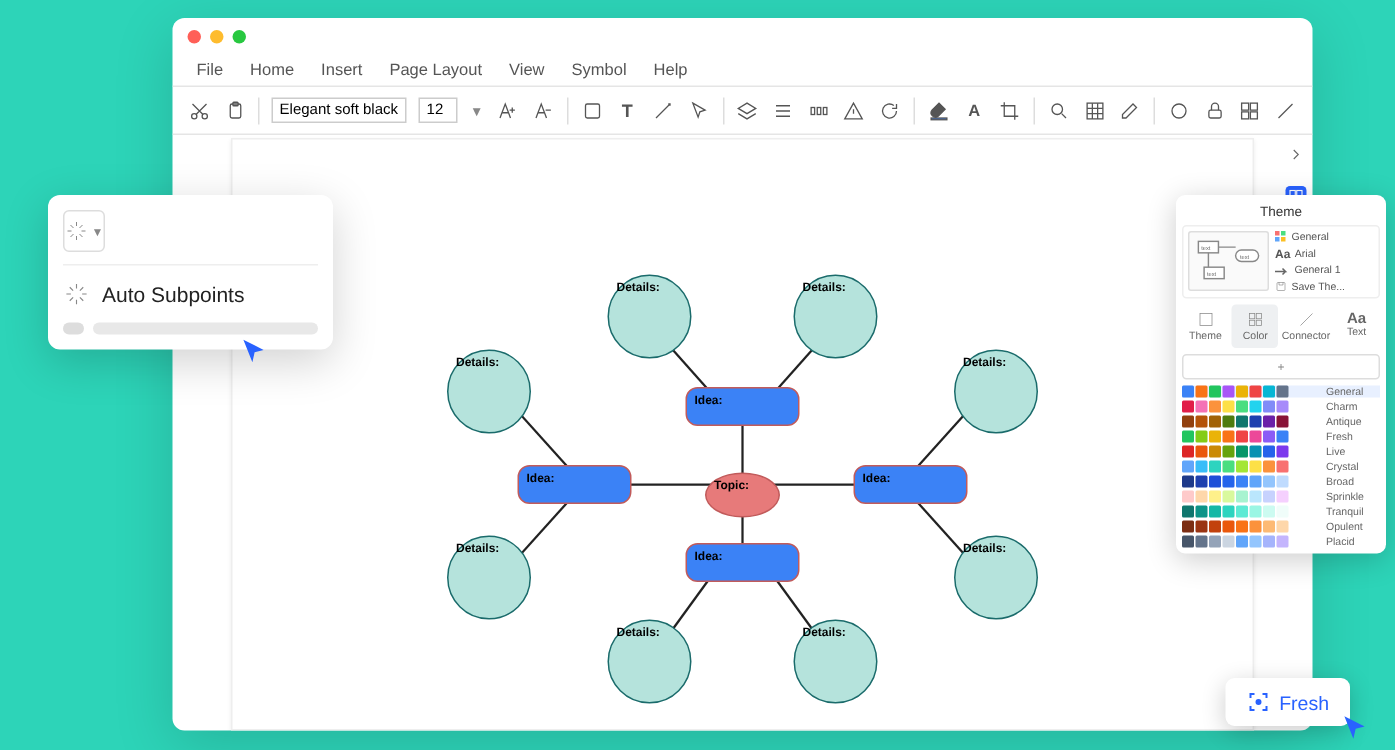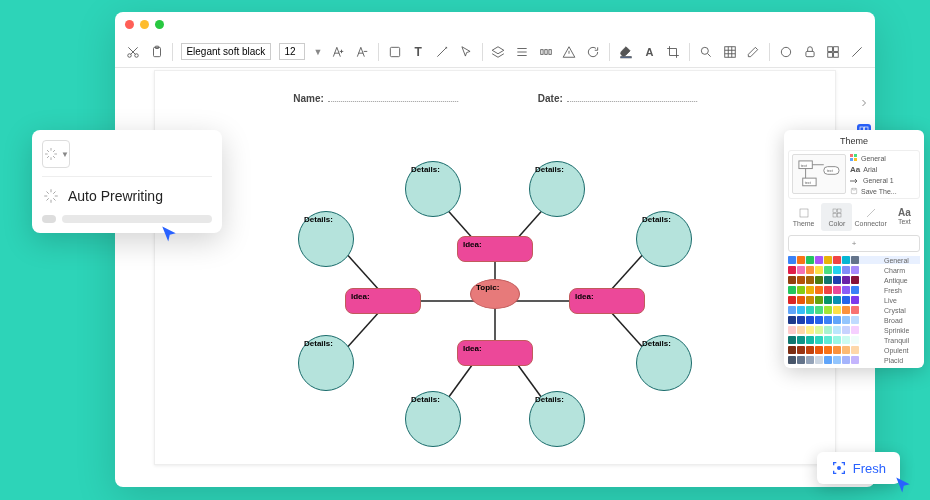--- a/index.html
+++ b/index.html
@@ -17,21 +17,21 @@
 .size-sel{border:1px solid #ccc;font-size:10px;padding:2px 4px;width:26px;background:#fff}
 .sep{width:1px;height:18px;background:#ddd}
 .canvas{position:relative;width:682px;height:395px;margin:2px auto;background:#fff;border:1px solid #eee;box-shadow:0 1px 3px rgba(0,0,0,.08)}
 .field-row{position:absolute;top:22px;left:50%;transform:translateX(-50%);display:flex;gap:80px;font-size:10px;color:#444}
 .field-row span{display:flex;gap:4px;align-items:baseline}
 .field-row i{font-style:normal;border-bottom:1px dotted #999;width:130px;display:inline-block}
 .doc-title{position:absolute;top:44px;left:0;right:0;text-align:center;font-weight:700;font-size:13px}
 .diagram{position:absolute;top:70px;left:50%;transform:translateX(-50%);width:430px;height:320px}
 .diagram svg{position:absolute;inset:0;width:100%;height:100%}
 .node-oval{position:absolute;border-radius:50%;border:1.5px solid #1a6b6b;background:#b5e3dc;font-size:8px;font-weight:700;padding:3px 5px}
-.node-rect{position:absolute;border-radius:8px;border:1.5px solid #c15b5b;background:#ec4899;font-size:8px;font-weight:700;padding:3px 5px}
+.node-rect{position:absolute;border-radius:8px;border:1.5px solid #c15b5b;background:#3b82f6;font-size:8px;font-weight:700;padding:3px 5px}
 .node-topic{position:absolute;border-radius:50%;border:1.5px solid #c15b5b;background:#e77a7a;font-size:8px;font-weight:700;padding:3px 5px;color:#000}
 .side-rail{position:absolute;right:0;top:78px;width:22px;display:flex;flex-direction:column;gap:14px;align-items:center;padding-top:6px}
 .side-rail div{width:14px;height:14px;color:#666;cursor:pointer;display:flex;align-items:center;justify-content:center}
 .side-rail div.active{background:#2962ff;border-radius:3px;color:#fff}
 .side-rail svg{width:12px;height:12px;stroke:currentColor;fill:none;stroke-width:1.5}
 
 .theme-panel{position:absolute;right:6px;top:130px;width:140px;background:#fff;border-radius:6px;box-shadow:0 4px 20px rgba(0,0,0,.2);font-size:8px;padding:4px;z-index:20}
 .tp-title{text-align:center;font-size:9px;color:#333;padding:2px 0 4px}
 .tp-preview{display:flex;gap:4px;border:1px solid #eee;padding:3px;border-radius:3px}
 .tp-thumb{width:54px;height:40px;border:1px solid #ddd;border-radius:2px;position:relative;background:#fafafa}
@@ -66,20 +66,29 @@
 </head>
 <body>
 
 <div class="app-window">
   <div class="titlebar">
     <div class="tl-dot tl-red"></div>
     <div class="tl-dot tl-yel"></div>
     <div class="tl-dot tl-grn"></div>
   </div>
 
+  <div class="menubar">
+    <span>File</span>
+    <span>Home</span>
+    <span>Insert</span>
+    <span>Page Layout</span>
+    <span>View</span>
+    <span>Symbol</span>
+    <span>Help</span>
+  </div>
 
   <div class="toolbar">
     <div class="tool-ic">
         <svg viewBox="0 0 24 24">
           <circle cx="6" cy="18" r="3"></circle>
           <circle cx="18" cy="18" r="3"></circle>
           <path d="M8 16 20 4M16 16 4 4"></path>
         </svg>
       </div>
     <div class="tool-ic">
@@ -201,49 +210,39 @@
         </svg>
       </div>
     <div class="tool-ic">
         <svg viewBox="0 0 24 24">
           <path d="M4 20 20 4"></path>
         </svg>
       </div>
   </div>
 
   <div class="canvas">
-    <div class="field-row">
-      <span>
-          <b>Name:</b>
-          <i></i>
-        </span>
-      <span>
-          <b>Date:</b>
-          <i></i>
-        </span>
-    </div>
 
     <div class="diagram">
       <svg viewBox="0 0 430 320">
         <g stroke="#222" stroke-width="1.5">
           <line x1="215" y1="160" x2="215" y2="115"></line>
             <line x1="215" y1="160" x2="215" y2="205"></line>
           <line x1="215" y1="160" x2="135" y2="160"></line>
             <line x1="215" y1="160" x2="295" y2="160"></line>
           <line x1="100" y1="150" x2="55" y2="100"></line>
             <line x1="100" y1="170" x2="55" y2="220"></line>
           <line x1="330" y1="150" x2="375" y2="100"></line>
             <line x1="330" y1="170" x2="375" y2="220"></line>
           <line x1="195" y1="100" x2="155" y2="55"></line>
             <line x1="235" y1="100" x2="275" y2="55"></line>
           <line x1="195" y1="220" x2="155" y2="275"></line>
             <line x1="235" y1="220" x2="275" y2="275"></line>
         </g>
       </svg>
-      <div class="node-topic" style="left:190px;top:138px;width:50px;height:30px">Topic:</div>
+      <div class="node-topic" style="left:190px;top:152px;width:50px;height:30px">Topic:</div>
       <div class="node-rect" style="left:177px;top:95px;width:76px;height:26px">Idea:</div>
       <div class="node-rect" style="left:177px;top:199px;width:76px;height:26px">Idea:</div>
       <div class="node-rect" style="left:65px;top:147px;width:76px;height:26px">Idea:</div>
       <div class="node-rect" style="left:289px;top:147px;width:76px;height:26px">Idea:</div>
       <div class="node-oval" style="left:125px;top:20px;width:56px;height:56px">Details:</div>
       <div class="node-oval" style="left:249px;top:20px;width:56px;height:56px">Details:</div>
       <div class="node-oval" style="left:18px;top:70px;width:56px;height:56px">Details:</div>
       <div class="node-oval" style="left:356px;top:70px;width:56px;height:56px">Details:</div>
       <div class="node-oval" style="left:18px;top:194px;width:56px;height:56px">Details:</div>
       <div class="node-oval" style="left:356px;top:194px;width:56px;height:56px">Details:</div>
@@ -303,21 +302,21 @@
         <svg viewBox="0 0 24 24">
           <path d="M12 3v4M12 17v4M3 12h4M17 12h4M6 6l3 3M15 15l3 3M18 6l-3 3M9 15l-3 3"></path>
         </svg>
         <span style="font-size:8px;margin-left:2px">▼</span>
       </div>
   </div>
   <div class="af-main">
     <svg viewBox="0 0 24 24">
         <path d="M12 3v4M12 17v4M3 12h4M17 12h4M6 6l3 3M15 15l3 3M18 6l-3 3M9 15l-3 3"></path>
       </svg>
-    <span>Auto Prewriting</span>
+    <span>Auto Subpoints</span>
   </div>
   <div class="af-slider">
     <div class="af-knob"></div>
       <div class="af-track"></div>
   </div>
 </div>
 <div class="cursor-blue" style="left:160px;top:225px">
   <svg viewBox="0 0 24 24">
       <path d="M3 2l18 9-8 2-2 9z"></path>
     </svg>

